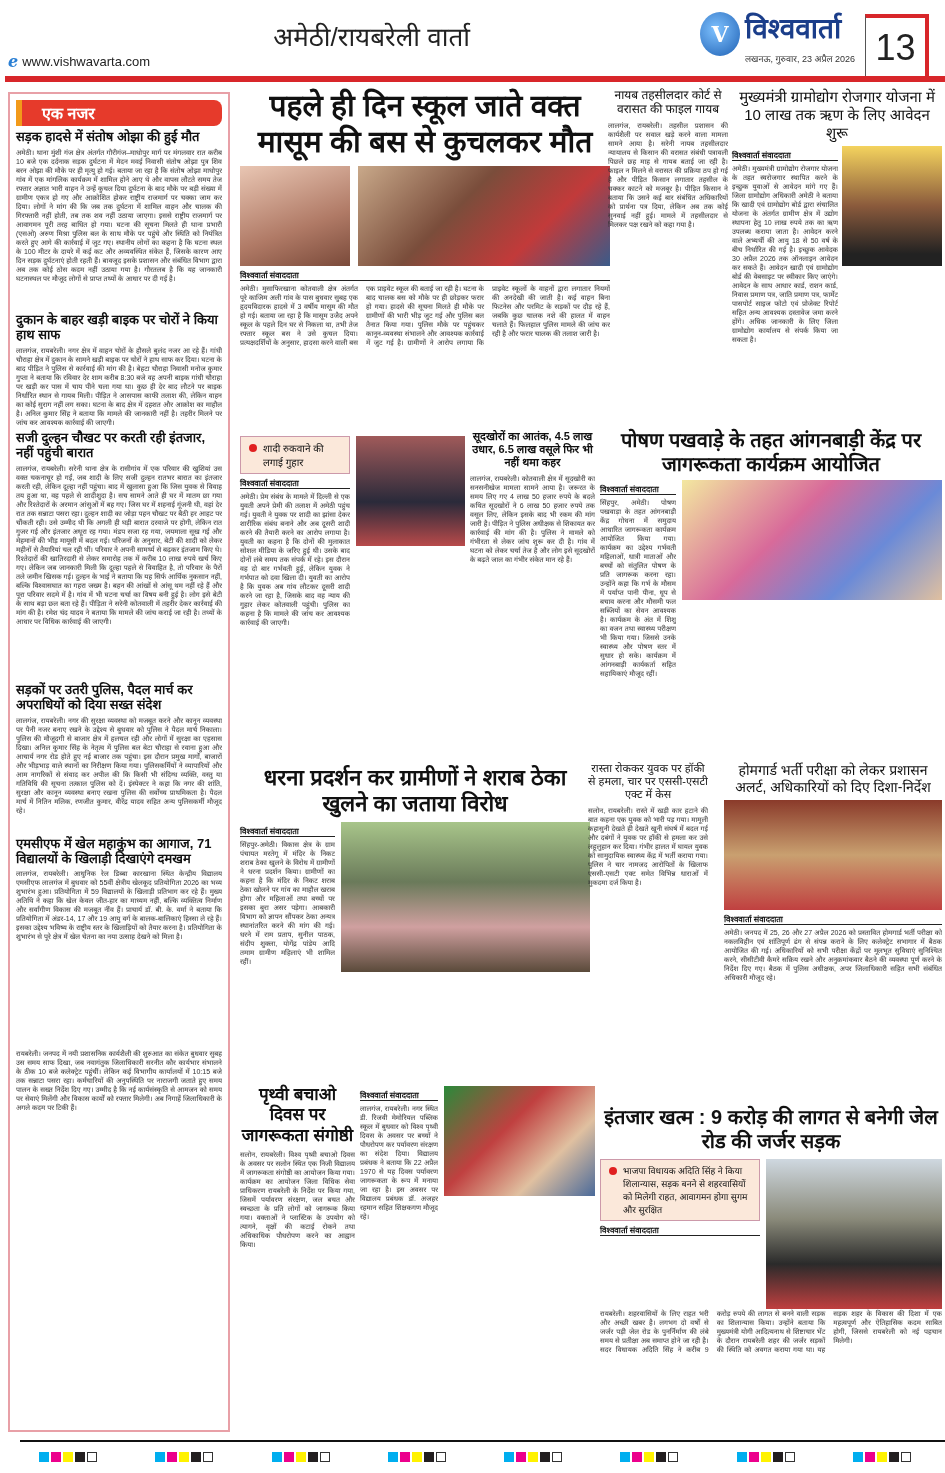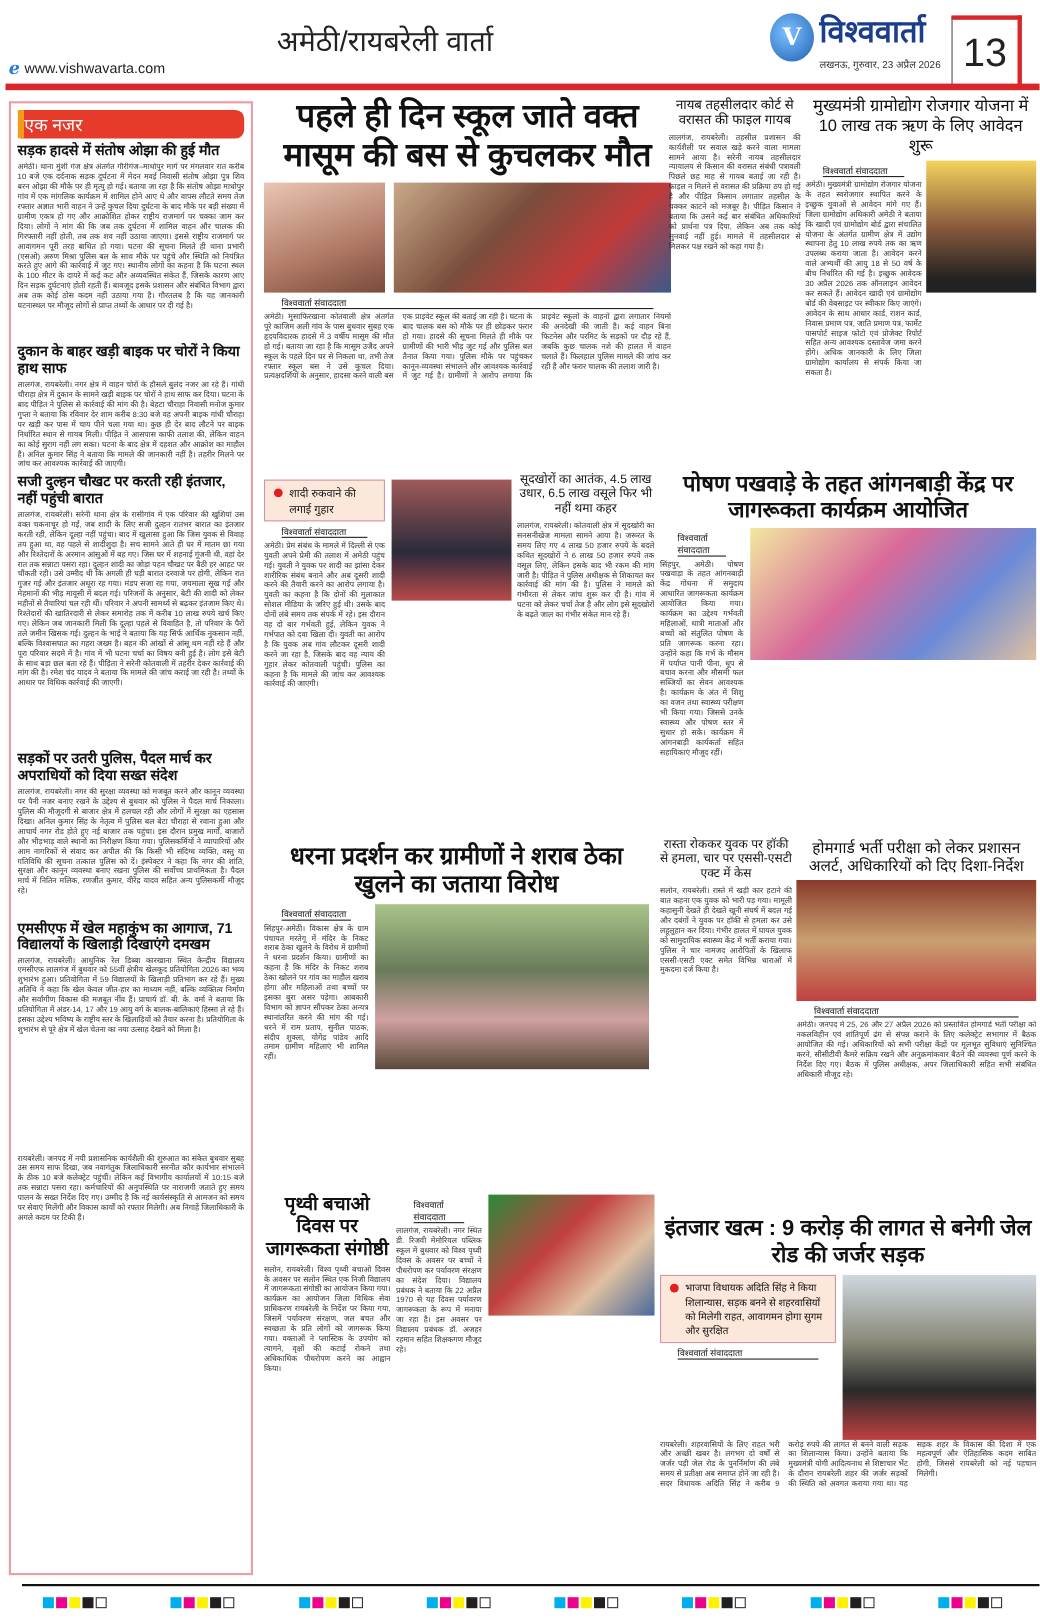--- a/index.html
+++ b/index.html
@@ -1,32 +1,32 @@
 <!DOCTYPE html>
 <html><head>
 <meta charset="utf-8">
 <style>
 *{box-sizing:border-box;margin:0;padding:0}
 body{width:945px;height:1473px;background:#fff;font-family:"Liberation Sans",sans-serif;color:#111;position:relative;overflow:hidden}
 .abs{position:absolute}
 .hdr-url{left:8px;top:52px;font-size:13px;color:#222;display:flex;align-items:center;gap:4px}
 .hdr-url .e{color:#2a7fd4;font-weight:bold;font-size:16px;font-style:italic;font-family:"DejaVu Serif",serif}
-.hdr-section{left:230px;top:18px;width:240px;text-align:center;font-size:26px;font-family:"Liberation Sans Narrow","Liberation Sans",sans-serif;color:#222}
+.hdr-section{left:230px;top:18px;width:240px;text-align:right;font-size:26px;font-family:"Liberation Sans Narrow","Liberation Sans",sans-serif;color:#222}
 .logo{left:700px;top:12px;width:40px;height:44px;border-radius:50%;background:radial-gradient(circle at 40% 40%,#7fc2ff,#1d5fb3);display:flex;align-items:center;justify-content:center;color:#fff;font-weight:bold;font-size:22px;font-family:"DejaVu Serif",serif}
 .brand{left:745px;top:8px;font-size:28px;font-weight:bold;color:#1b3e8a}
 .dateline{left:745px;top:52px;font-size:9px;color:#333}
 .pgno{left:865px;top:14px;width:64px;height:64px;border-left:1px solid #555;border-top:4px solid #d8262a;border-right:4px solid #d8262a;display:flex;align-items:center;justify-content:center;font-size:36px;color:#222}
 .redrule{left:5px;top:76px;width:940px;height:6px;background:#d8262a}
 .col-left{left:8px;top:92px;width:222px;height:1340px;border:2px solid #e8a0a7;padding:6px 6px}
-.eknazar{background:#e63a2b;color:#fff;font-weight:normal;font-size:16px;padding:2px 0;border-left:6px solid #f29a1a;border-radius:0 8px 8px 0;margin-bottom:4px}
+.eknazar{background:#e63a2b;color:#fff;font-weight:bold;font-size:16px;padding:2px 20px;border-left:6px solid #f29a1a;border-radius:0 8px 8px 0;margin-bottom:4px}
 .h-small{font-size:13px;font-weight:bold;line-height:1.15;margin:3px 0 3px}
 .body{font-size:7px;line-height:9px;color:#333;text-align:justify;overflow:hidden}
 .h-main{font-weight:bold;text-align:center;line-height:1.2;color:#111}
 .photo{background:linear-gradient(135deg,#c9a98a,#7a4d3b 40%,#c23a3a 70%,#3a5b8a)}
-.byline{font-size:8px;font-weight:normal;border-bottom:1px solid #222;margin:3px 16px}
+.byline{font-size:8px;font-weight:bold;border-bottom:1px solid #222;margin:3px 0}
 .callout{background:#fbe8da;border:1px solid #c9a;padding:4px 8px;font-size:10px;display:flex;gap:6px}
 .dot{width:8px;height:8px;border-radius:50%;background:#e02020;margin-top:3px;flex:none}
 .reg{display:flex;gap:2px;align-items:center}
 .reg span{width:10px;height:10px;display:inline-block}
 .bottomrule{left:20px;top:1440px;width:925px;height:2px;background:#111}
 .cols3{display:grid;grid-template-columns:1fr 1fr 1fr;gap:8px}
 </style>
 </head>
 <body>
 
@@ -111,21 +111,21 @@
           <span>शादी रुकवाने की लगाई गुहार</span>
         </div>
       <div class="byline">विश्ववार्ता संवाददाता</div>
       <div class="body" style="height:180px">अमेठी। प्रेम संबंध के मामले में दिल्ली से एक युवती अपने प्रेमी की तलाश में अमेठी पहुंच गई। युवती ने युवक पर शादी का झांसा देकर शारीरिक संबंध बनाने और अब दूसरी शादी करने की तैयारी करने का आरोप लगाया है। युवती का कहना है कि दोनों की मुलाकात सोशल मीडिया के जरिए हुई थी। उसके बाद दोनों लंबे समय तक संपर्क में रहे। इस दौरान वह दो बार गर्भवती हुई, लेकिन युवक ने गर्भपात को दवा खिला दी। युवती का आरोप है कि युवक अब गांव लौटकर दूसरी शादी करने जा रहा है, जिसके बाद वह न्याय की गुहार लेकर कोतवाली पहुंची। पुलिस का कहना है कि मामले की जांच कर आवश्यक कार्रवाई की जाएगी।</div>
     </div>
     <div class="photo" style="flex:1;height:110px;background:linear-gradient(180deg,#a05a5a,#2a2a3a 60%,#b84a4a)"></div>
   </div>
 </div>
 
 <div class="abs" style="left:470px;top:430px;width:125px">
-  <div class="h-main" style="font-size:11px;font-weight:normal">सूदखोरों का आतंक, 4.5 लाख उधार, 6.5 लाख वसूले फिर भी नहीं थमा कहर</div>
+  <div class="h-main" style="font-size:11px;font-weight:bold">सूदखोरों का आतंक, 4.5 लाख उधार, 6.5 लाख वसूले फिर भी नहीं थमा कहर</div>
   <div class="body" style="height:250px;margin-top:4px">लालगंज, रायबरेली। कोतवाली क्षेत्र में सूदखोरी का सनसनीखेज मामला सामने आया है। जरूरत के समय लिए गए 4 लाख 50 हजार रुपये के बदले कथित सूदखोरों ने 6 लाख 50 हजार रुपये तक वसूल लिए, लेकिन इसके बाद भी रकम की मांग जारी है। पीड़ित ने पुलिस अधीक्षक से शिकायत कर कार्रवाई की मांग की है। पुलिस ने मामले को गंभीरता से लेकर जांच शुरू कर दी है। गांव में घटना को लेकर चर्चा तेज है और लोग इसे सूदखोरों के बढ़ते जाल का गंभीर संकेत मान रहे हैं।</div>
 </div>
 
 <div class="abs" style="left:600px;top:428px;width:342px">
   <div class="h-main" style="font-size:20px">पोषण पखवाड़े के तहत आंगनबाड़ी केंद्र पर जागरूकता कार्यक्रम आयोजित</div>
   <div style="display:flex;gap:6px;margin-top:4px">
     <div style="width:76px">
       <div class="byline">विश्ववार्ता संवाददाता</div>
       <div class="body" style="height:220px">सिंहपुर, अमेठी। पोषण पखवाड़ा के तहत आंगनबाड़ी केंद्र गोधना में समुदाय आधारित जागरूकता कार्यक्रम आयोजित किया गया। कार्यक्रम का उद्देश्य गर्भवती महिलाओं, धात्री माताओं और बच्चों को संतुलित पोषण के प्रति जागरूक करना रहा। उन्होंने कहा कि गर्भ के मौसम में पर्याप्त पानी पीना, धूप से बचाव करना और मौसमी फल सब्जियों का सेवन आवश्यक है। कार्यक्रम के अंत में शिशु का वजन तथा स्वास्थ्य परीक्षण भी किया गया। जिससे उनके स्वास्थ्य और पोषण स्तर में सुधार हो सके। कार्यक्रम में आंगनबाड़ी कार्यकर्ता सहित सहायिकाएं मौजूद रहीं।</div>
     </div>
@@ -137,21 +137,21 @@
   <div class="h-main" style="font-size:22px">धरना प्रदर्शन कर ग्रामीणों ने शराब ठेका खुलने का जताया विरोध</div>
   <div style="display:flex;gap:6px;margin-top:4px">
     <div style="width:95px">
       <div class="byline">विश्ववार्ता संवाददाता</div>
       <div class="body" style="height:200px">सिंहपुर-अमेठी। विकास क्षेत्र के ग्राम पंचायत मरतेगू में मंदिर के निकट शराब ठेका खुलने के विरोध में ग्रामीणों ने धरना प्रदर्शन किया। ग्रामीणों का कहना है कि मंदिर के निकट शराब ठेका खोलने पर गांव का माहौल खराब होगा और महिलाओं तथा बच्चों पर इसका बुरा असर पड़ेगा। आबकारी विभाग को ज्ञापन सौंपकर ठेका अन्यत्र स्थानांतरित करने की मांग की गई। धरने में राम प्रताप, सुनील पाठक, संदीप शुक्ला, योगेंद्र पांडेय आदि तमाम ग्रामीण महिलाएं भी शामिल रहीं।</div>
     </div>
     <div class="photo" style="flex:1;height:150px;background:linear-gradient(180deg,#a8c58a,#6a7a5a 40%,#d0a0a0 70%,#5a4a3a)"></div>
   </div>
 </div>
 
-<div class="abs" style="left:600px;top:762px;width:120px">
+<div class="abs" style="left:588px;top:762px;width:120px">
   <div class="h-main" style="font-size:11px;font-weight:normal">रास्ता रोककर युवक पर हॉकी से हमला, चार पर एससी-एसटी एक्ट में केस</div>
   <div class="body" style="height:250px;margin-top:4px">सलोन, रायबरेली। रास्ते में खड़ी कार हटाने की बात कहना एक युवक को भारी पड़ गया। मामूली कहासुनी देखते ही देखते खूनी संघर्ष में बदल गई और दबंगों ने युवक पर हॉकी से हमला कर उसे लहूलुहान कर दिया। गंभीर हालत में घायल युवक को सामुदायिक स्वास्थ्य केंद्र में भर्ती कराया गया। पुलिस ने चार नामजद आरोपितों के खिलाफ एससी-एसटी एक्ट समेत विभिन्न धाराओं में मुकदमा दर्ज किया है।</div>
 </div>
 
 <div class="abs" style="left:724px;top:762px;width:218px">
   <div class="h-main" style="font-size:14px;font-weight:normal">होमगार्ड भर्ती परीक्षा को लेकर प्रशासन अलर्ट, अधिकारियों को दिए दिशा-निर्देश</div>
   <div class="photo" style="height:110px;margin-top:4px;background:linear-gradient(180deg,#8a3a2a,#c9a070 50%,#c04040)"></div>
   <div class="byline">विश्ववार्ता संवाददाता</div>
   <div class="body" style="height:130px">अमेठी। जनपद में 25, 26 और 27 अप्रैल 2026 को प्रस्तावित होमगार्ड भर्ती परीक्षा को नकलविहीन एवं शांतिपूर्ण ढंग से संपन्न कराने के लिए कलेक्ट्रेट सभागार में बैठक आयोजित की गई। अधिकारियों को सभी परीक्षा केंद्रों पर मूलभूत सुविधाएं सुनिश्चित करने, सीसीटीवी कैमरे सक्रिय रखने और अनुक्रमांकवार बैठने की व्यवस्था पूर्ण करने के निर्देश दिए गए। बैठक में पुलिस अधीक्षक, अपर जिलाधिकारी सहित सभी संबंधित अधिकारी मौजूद रहे।</div>
 </div>

